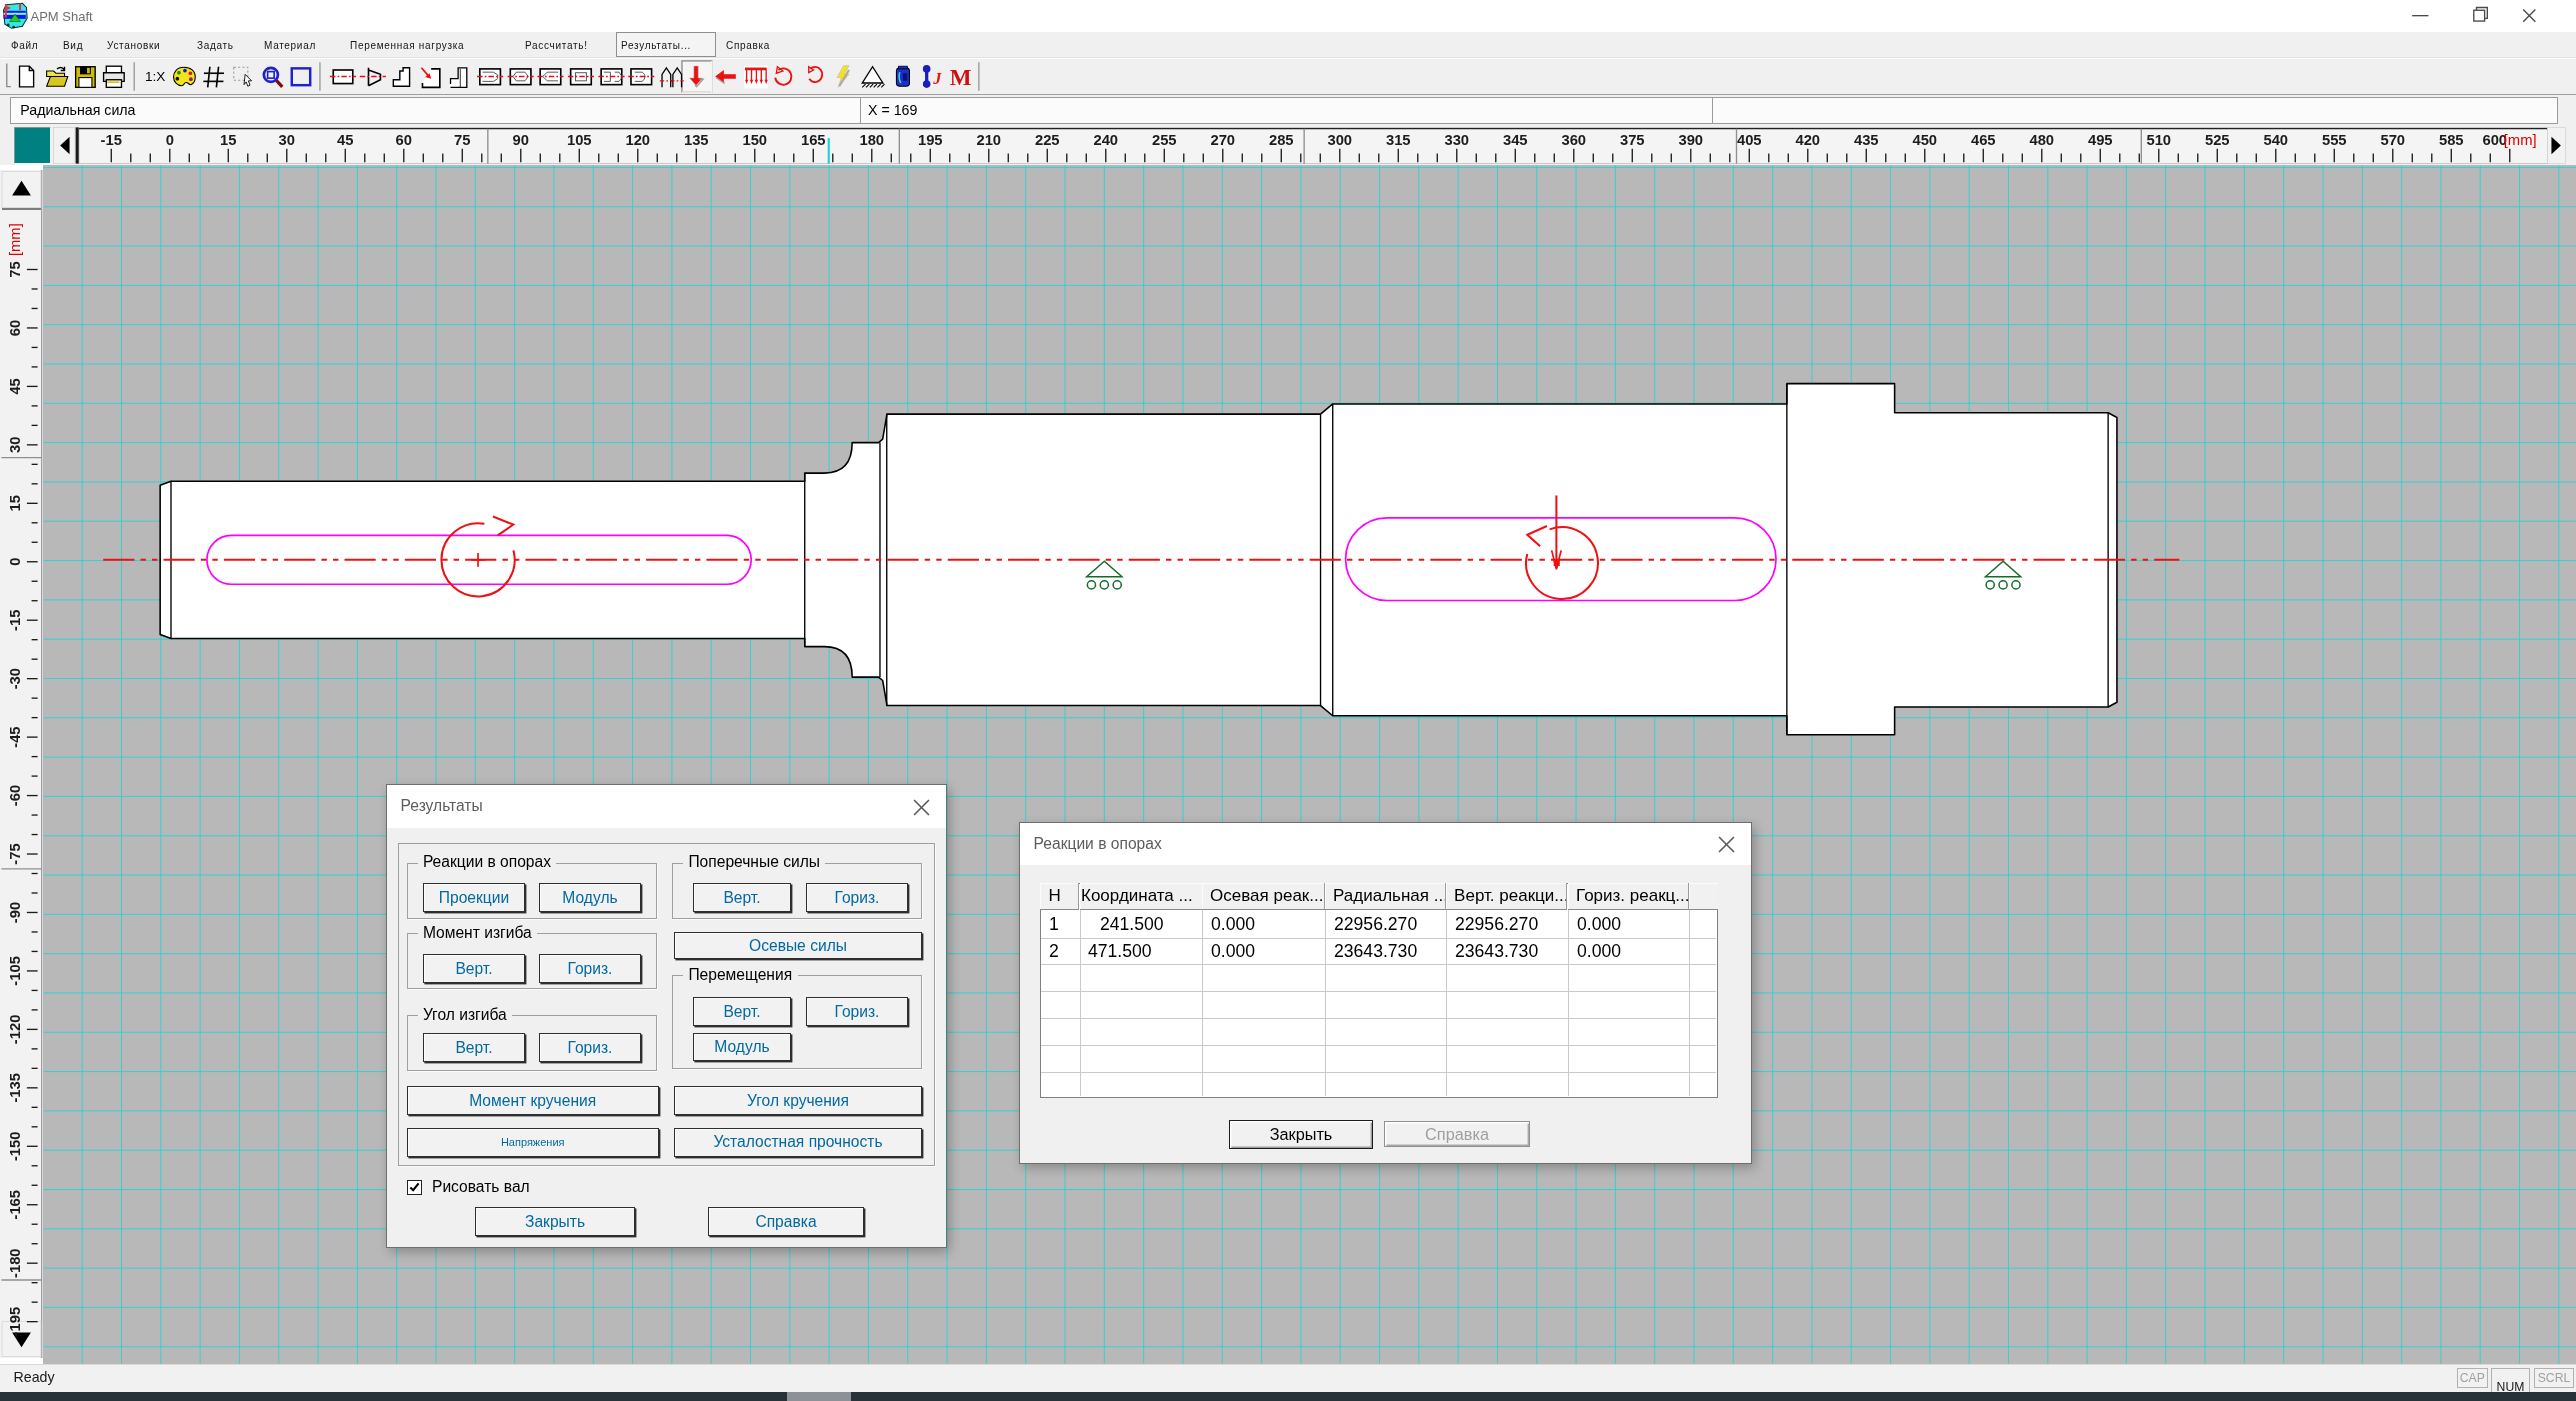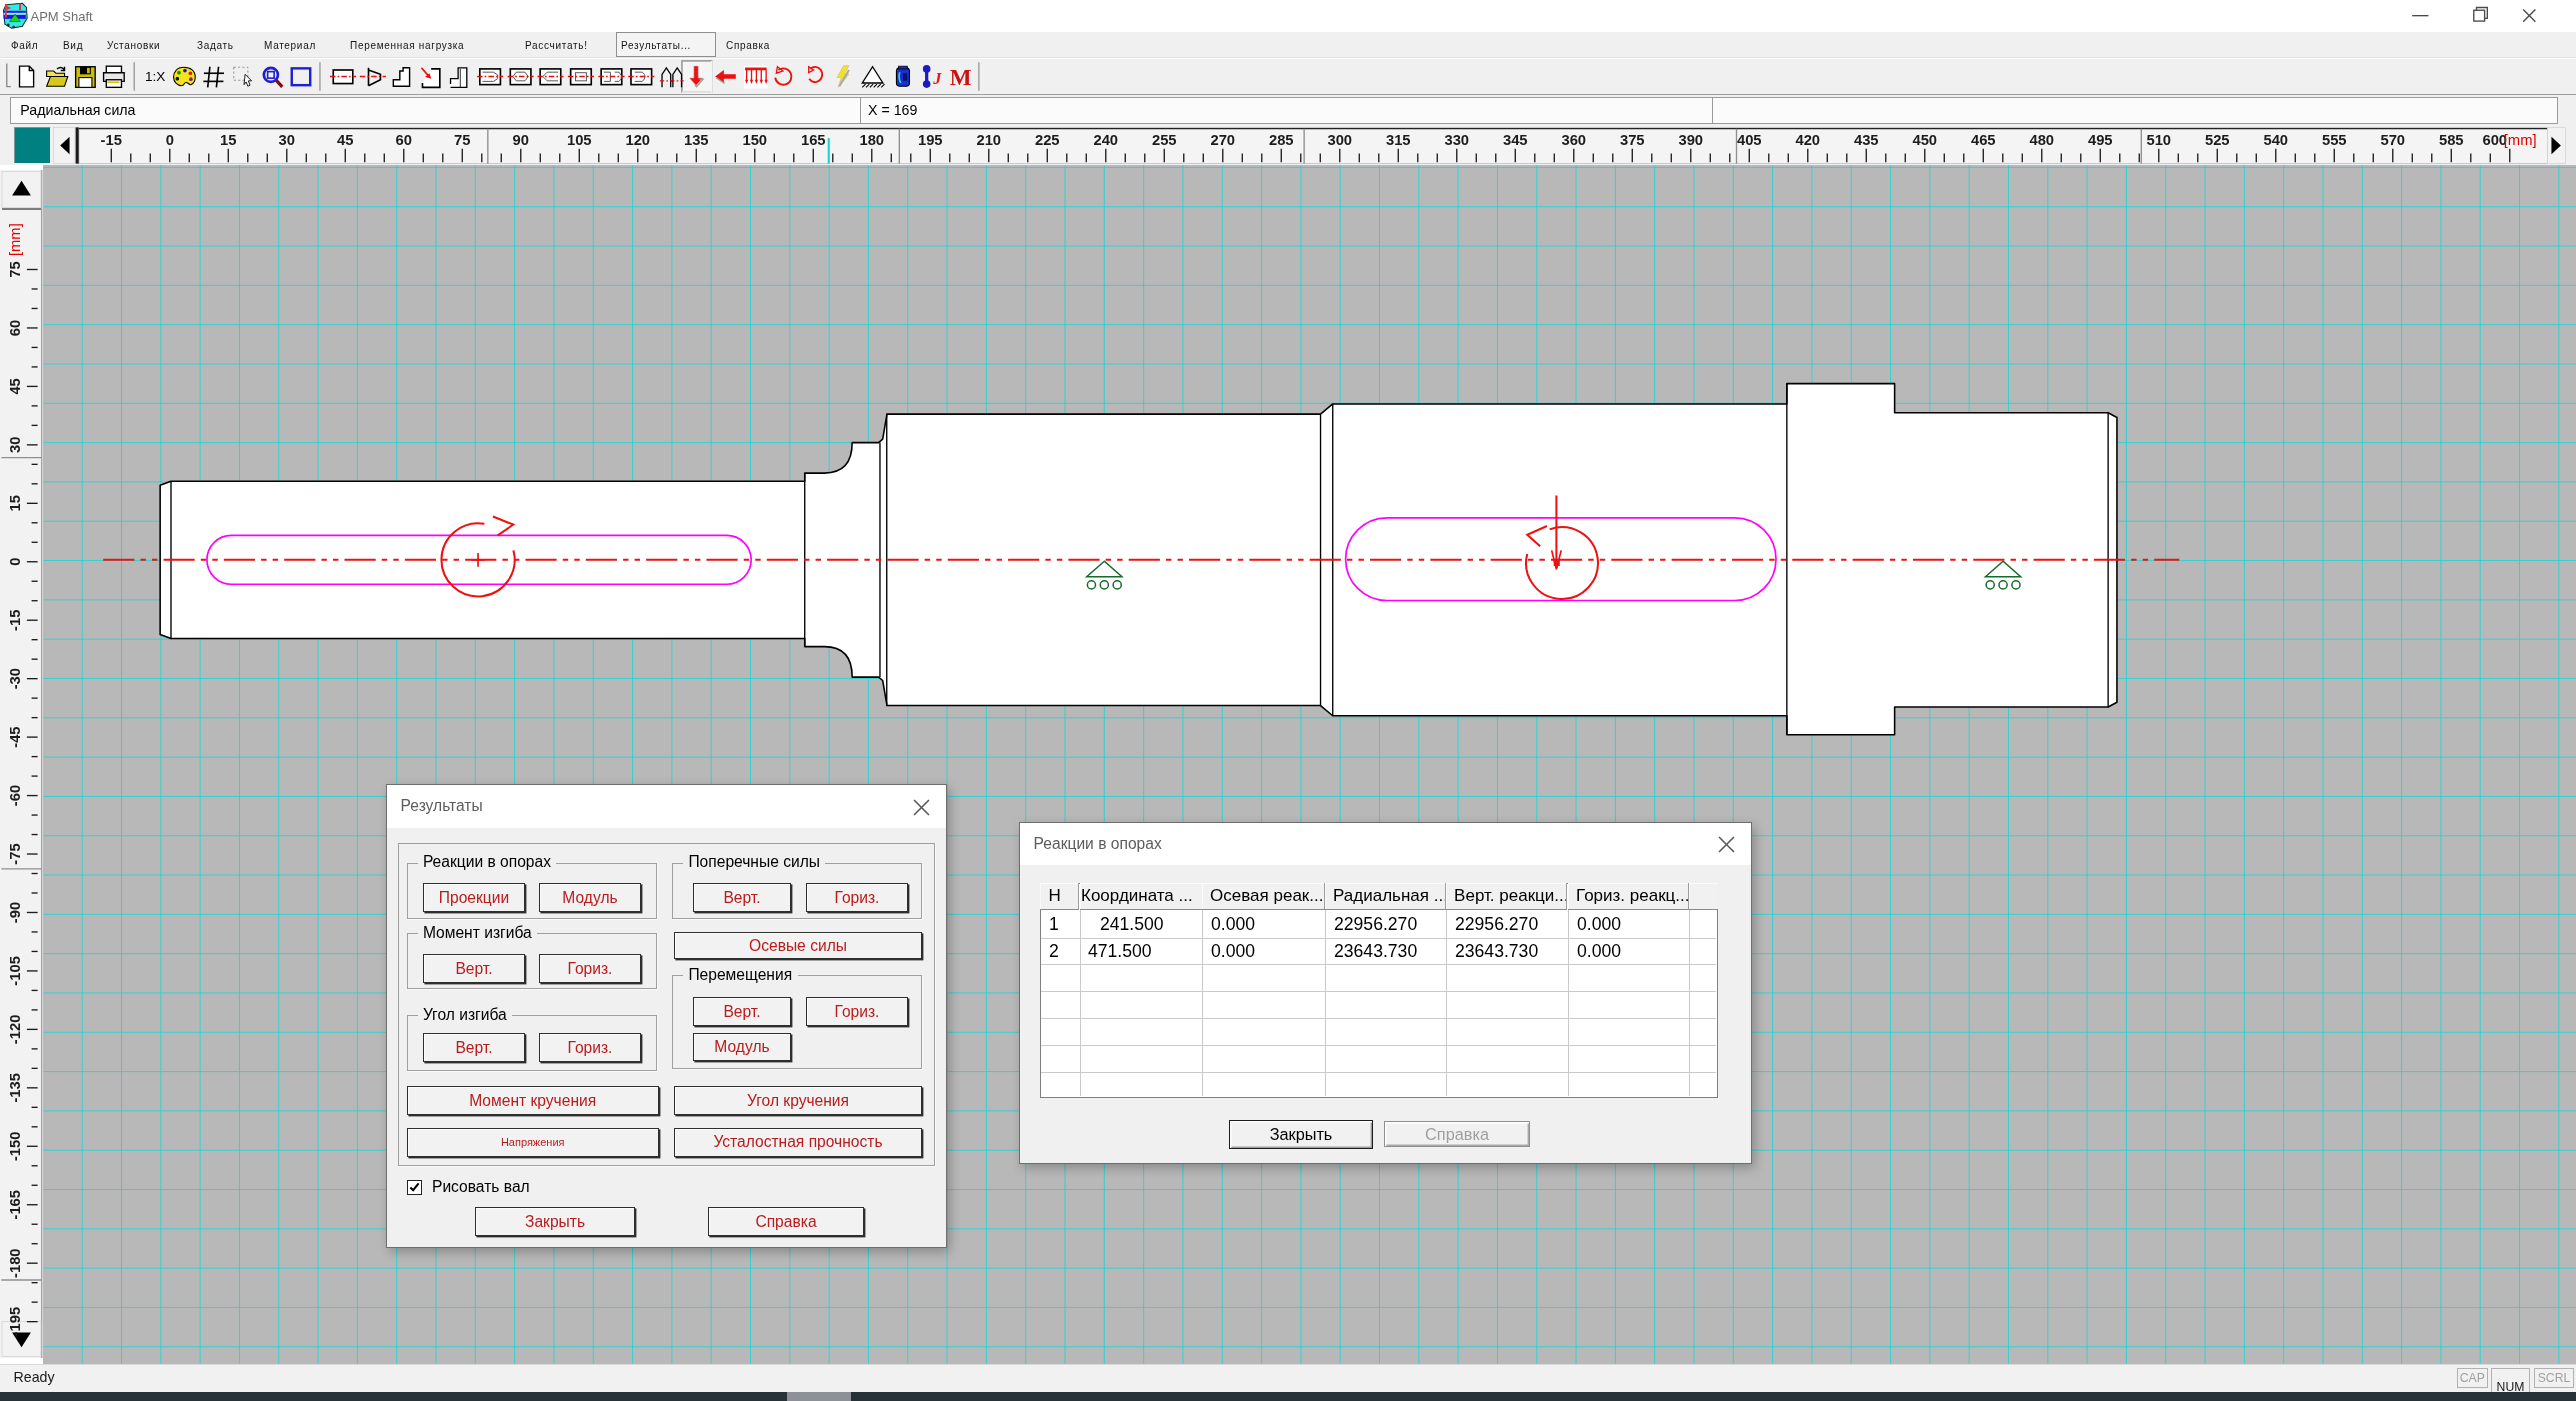--- a/index.html
+++ b/index.html
@@ -1,20 +1,20 @@
 <!DOCTYPE html>
 <html style="font-size:11px"><head><meta charset="utf-8">
 <style>
 *{margin:0;padding:0;box-sizing:border-box}
 html,body{width:2576px;height:1401px;overflow:hidden;background:#fff;
  font-family:"Liberation Sans",sans-serif;-webkit-font-smoothing:antialiased}
 .abs{position:absolute}
 .btn1{position:absolute;background:#f2f2f2;border:0.7px solid #2e2e2e;
  box-shadow:1.4px 1.4px 0 0 #2e2e2e, inset 0.7px 0.7px 0 #ffffff;display:flex;align-items:center;justify-content:center;
- font-size:15.6px;color:#b91c1c}
+ font-size:15.6px;color:#0369a1}
 .grp{position:absolute;border:0.7px solid #9f9f9f;box-shadow:0.7px 0.7px 0 0 #ffffff}
 .grplab{position:absolute;background:#f0f0f0;padding:0 5.4px;font-size:15.6px;color:#000;white-space:nowrap}
 .menu{position:absolute;top:0;height:26px;display:flex;align-items:center;font-size:10px;letter-spacing:0.7px;color:#141414;white-space:nowrap}
 </style></head>
 <body>
 
 <div class="abs" style="left:0;top:0;width:2576px;height:32px;background:#ffffff"></div>
 <svg class="abs" style="left:2px;top:2px" width="26" height="27" viewBox="0 0 38 40">
  <path d="M6 4 L30 2 L36 8 L37 24 L30 36 L14 39 L4 33 L2 12 Z" fill="#35e8e8" stroke="#0c2b2b" stroke-width="1.5"></path>
  <rect x="2" y="13" width="33" height="12" fill="#1717e6"></rect>

